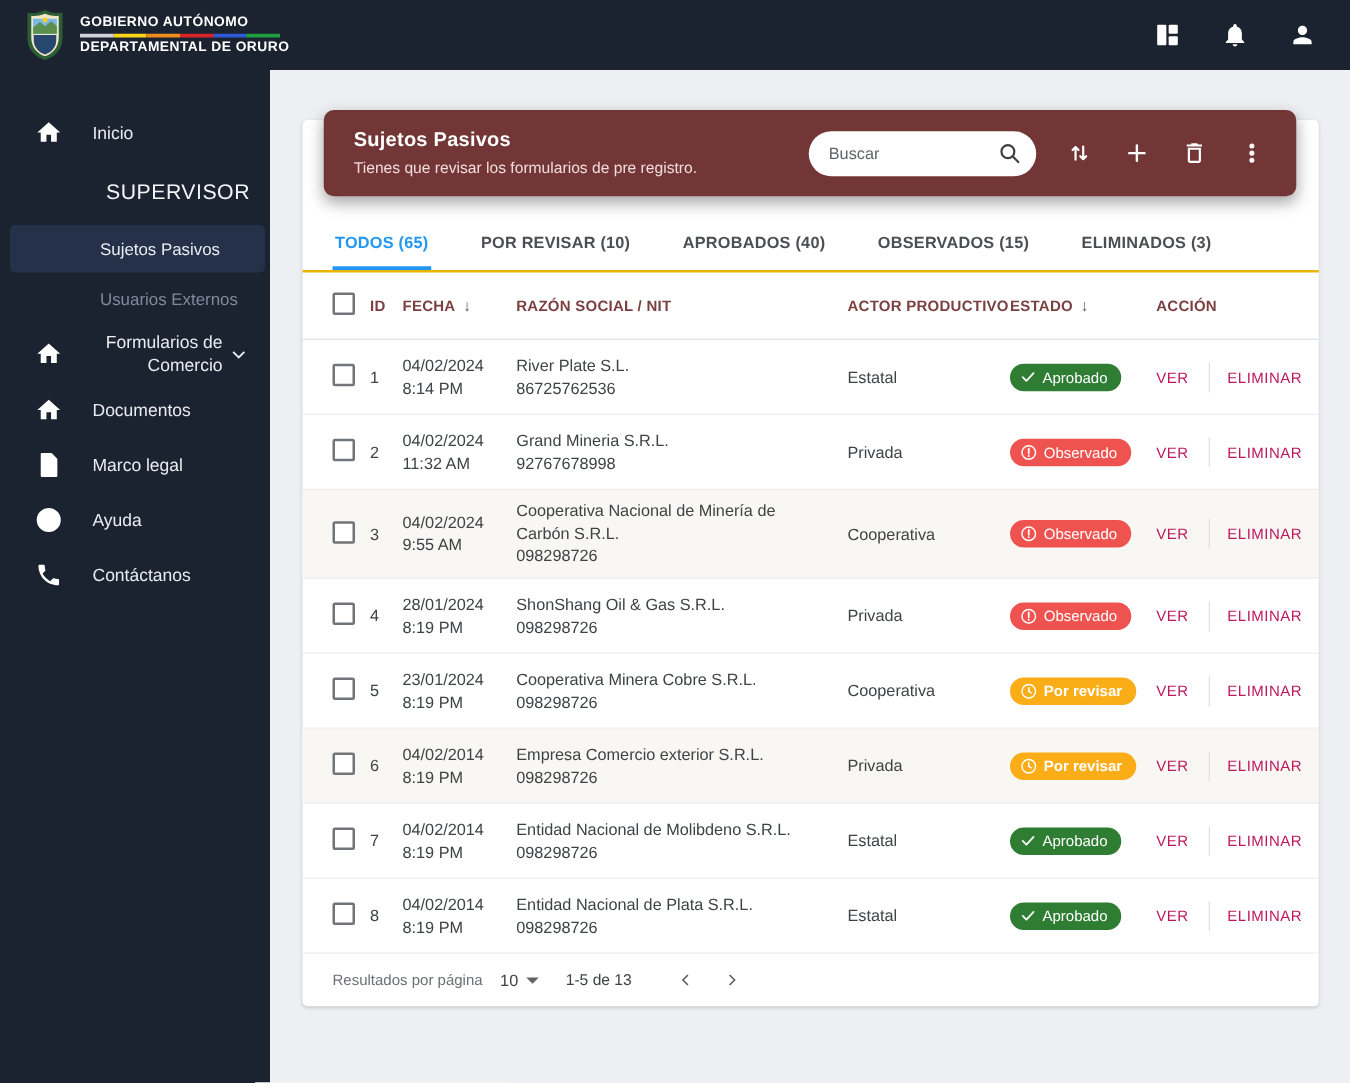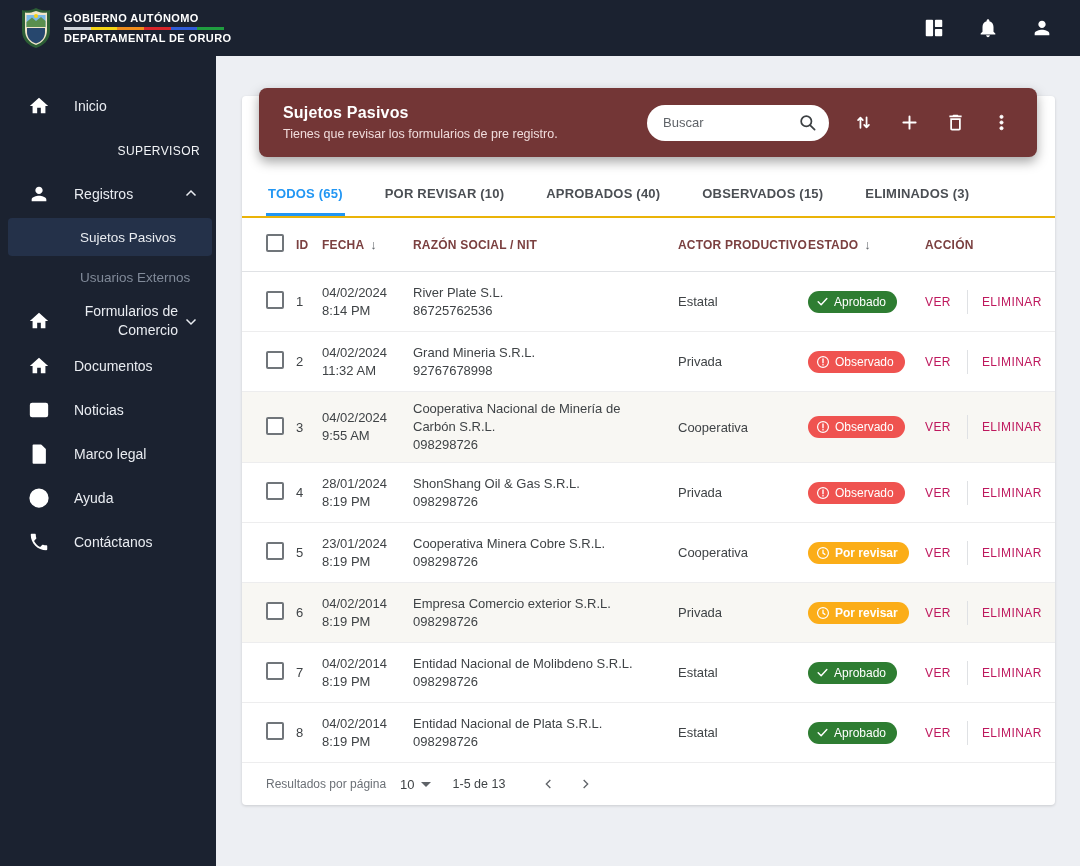--- a/index.html
+++ b/index.html
@@ -23,21 +23,21 @@
   .sidebar { width:216px; background:#1b2230; padding-top:28px; flex-shrink:0;text-align:right; }
   .main { flex:1; background:#edeff3; padding:40px 25px 0 26px; overflow:hidden; }
 
   
   .nav-item { display:flex; align-items:center; min-height:44px; padding:4px 16px 4px 28px; color:#e9ecf1; font-size:14px; cursor:pointer; position:relative; }
   .nav-item .nico { width:22px; height:22px; margin-right:24px; flex-shrink:0; }
   .nav-item .nico svg { width:22px; height:22px; fill:#fff; stroke:#fff; }
   .nav-item .chev { margin-left:auto; width:18px; height:18px; }
   .nav-item .chev svg { width:18px; height:18px; fill:none; stroke:#e9ecf1; stroke-width:2; }
   .nav-label { line-height:19px; }
-  .section-label { color:#f2f4f7; font-size:12px; letter-spacing:.4px; padding:16px 16px 14px 13px; }
+  .section-label { color:#f2f4f7; font-size:17px; letter-spacing:.4px; padding:16px 16px 14px 13px; }
   .sub-item { display:flex; align-items:center; min-height:38px; padding:4px 12px 4px 72px; color:#e9ecf1; font-size:13.5px; cursor:pointer; margin:2px 4px 2px 8px; border-radius:4px; }
   .sub-item.active { background:#243149; }
   .sub-item.dimmed { color:#818a99; }
 
   
   .content-card { background:#fff; border-radius:4px; box-shadow:0 1px 3px rgba(0,0,0,.15); position:relative; }
 
   
   .header-card { position:relative; top:-8px; margin:0 18px 0 17px; height:69px; border-radius:8px; display:flex; align-items:center; justify-content:space-between; padding:0 24px; box-shadow:0 5px 12px rgba(0,0,0,.35); }
   .hc-title { color:#fff; font-size:16px; font-weight:bold; letter-spacing:.2px; }
@@ -131,58 +131,40 @@
 <div class="shell">
 
   <nav class="sidebar">
     <div class="nav-item">
       <span class="nico"><svg viewBox="0 0 24 24">
             <path d="M10 20v-6h4v6h5v-8h3L12 3 2 12h3v8z" stroke="none"></path>
           </svg></span>
       <span class="nav-label">Inicio</span>
     </div>
     <div class="section-label">SUPERVISOR</div>
-    <div class="nav-item">
-      <span class="nico"><svg viewBox="0 0 24 24">
-            <path d="M12 12c2.21 0 4-1.79 4-4s-1.79-4-4-4-4 1.79-4 4 1.79 4 4 4zm0 2c-2.67 0-8 1.34-8 4v2h16v-2c0-2.66-5.33-4-8-4z" stroke="none"></path>
-          </svg></span>
-      <span class="nav-label">Registros</span>
-      <span class="chev"><svg viewBox="0 0 24 24">
-            <polyline points="6 14 12 8 18 14"></polyline>
-          </svg></span>
-    </div>
     <div class="sub-item active">
       <span>Sujetos Pasivos</span>
     </div>
     <div class="sub-item dimmed">
       <span>Usuarios Externos</span>
     </div>
     <div class="nav-item">
       <span class="nico"><svg viewBox="0 0 24 24">
             <path d="M10 20v-6h4v6h5v-8h3L12 3 2 12h3v8z" stroke="none"></path>
           </svg></span>
       <span class="nav-label" style="max-width:104px">Formularios de Comercio</span>
       <span class="chev"><svg viewBox="0 0 24 24">
             <polyline points="6 10 12 16 18 10"></polyline>
           </svg></span>
     </div>
     <div class="nav-item">
       <span class="nico"><svg viewBox="0 0 24 24">
             <path d="M10 20v-6h4v6h5v-8h3L12 3 2 12h3v8z" stroke="none"></path>
           </svg></span>
       <span class="nav-label">Documentos</span>
-    </div>
-    <div class="nav-item">
-      <span class="nico"><svg viewBox="0 0 24 24" fill="none">
-            <rect x="3" y="5" width="18" height="14" rx="1.5" stroke-width="2"></rect>
-            <path d="M3 9.5h18" stroke-width="2"></path>
-            <path d="M8.5 9.5V19" stroke-width="2"></path>
-            <path d="M11.5 13h6M11.5 16h6" stroke-width="1.6"></path>
-          </svg></span>
-      <span class="nav-label">Noticias</span>
     </div>
     <div class="nav-item">
       <span class="nico"><svg viewBox="0 0 24 24" fill="none">
             <path d="M6 2.5h8l4.5 4.5v14.5H6z" stroke-width="2" stroke-linejoin="round"></path>
             <path d="M9.5 12.5h5M9.5 16h5" stroke-width="1.8"></path>
           </svg></span>
       <span class="nav-label">Marco legal</span>
     </div>
     <div class="nav-item">
       <span class="nico"><svg viewBox="0 0 24 24" fill="none">

